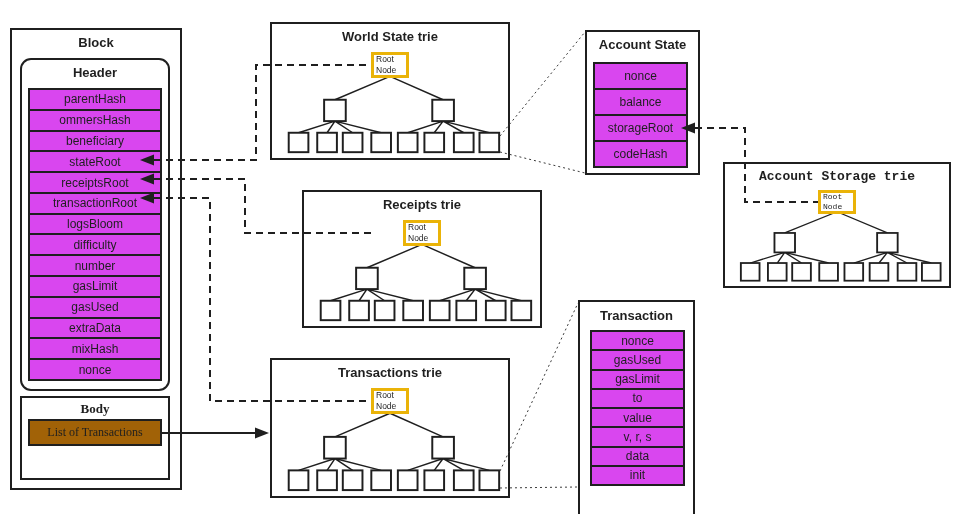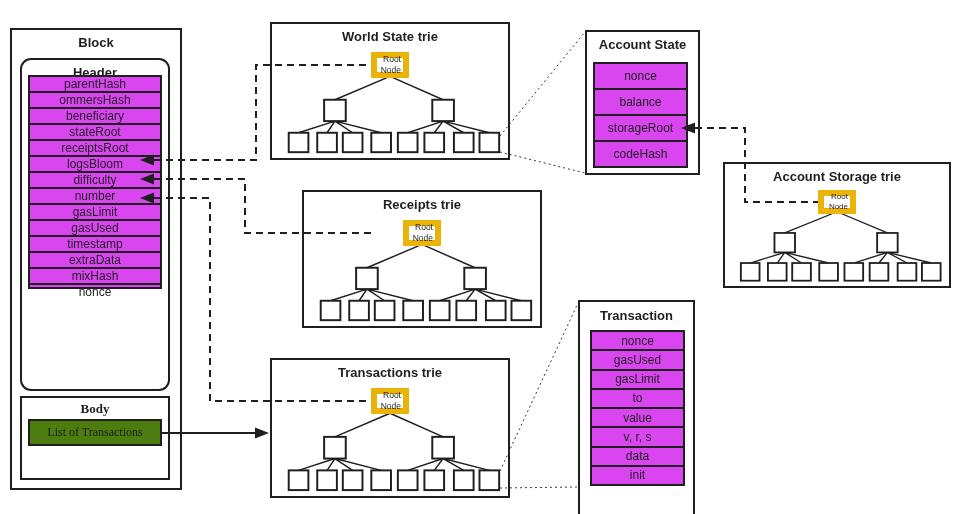--- a/index.html
+++ b/index.html
@@ -5,59 +5,59 @@
   html,body { margin:0; padding:0; background:#ffffff; }
   .stage {
     position:relative; width:960px; height:514px; background:#ffffff;
     font-family:"Liberation Sans", sans-serif; color:#1f1f1f; overflow:hidden;
   }
   .box { position:absolute; border:2px solid #1f1f1f; background:#ffffff; box-sizing:border-box; }
   .title { position:absolute; left:0; right:0; top:5px; text-align:center; font-weight:bold; font-size:13px; }
   .stack { position:absolute; border:2px solid #1f1f1f; background:#d946ef; display:flex; flex-direction:column; box-sizing:border-box; }
   .stack .cell { flex:1; display:flex; align-items:center; justify-content:center; font-size:12px; border-bottom:2px solid #1f1f1f; }
   .stack .cell:last-child { border-bottom:none; }
-  .solo-cell { position:absolute; border:2px solid #1f1f1f; background:#4d7c0f; display:flex; align-items:center; justify-content:center; font-size:12px; box-sizing:border-box; }
+  .solo-cell { position:absolute; border:2px solid #1f1f1f; background:#a16207; display:flex; align-items:center; justify-content:center; font-size:12px; box-sizing:border-box; }
   .trie .tree { position:absolute; left:0; top:0; width:100%; height:100%; }
   .tree path { fill:none; stroke:#1f1f1f; stroke-width:1.5; }
   .tree rect { fill:#ffffff; stroke:#1f1f1f; stroke-width:2; }
   .root-node {
     position:absolute; left:50%; transform:translateX(-50%); top:28px;
-    width:38px; height:26px; border:6px solid #eab308; background:#fff; box-sizing:border-box;
-    display:flex; align-items:center; justify-content:center; text-align:right;
+    width:38px; height:26px; border:3px solid #eab308; background:#fff; box-sizing:border-box;
+    display:flex; align-items:center; justify-content:center; text-align:left;
     font-size:8.5px; line-height:1.25; padding:0 2px; z-index:2;
   }
   .trie.small .root-node { top:26px; height:24px; font-size:8px; }
   .overlay { position:absolute; left:0; top:0; width:960px; height:514px; z-index:10; pointer-events:none; }
   .dash  { stroke:#1f1f1f; stroke-width:2; fill:none; stroke-dasharray:7 5; }
   .solid { stroke:#1f1f1f; stroke-width:2; fill:none; }
   .dot   { stroke:#3a3a3a; stroke-width:1; fill:none; stroke-dasharray:2 3; }
   .ah    { fill:#1f1f1f; stroke:none; }
 </style>
 </head>
 <body>
 
 <div class="stage">
 
   <div class="box" style="left:10px; top:28px; width:172px; height:462px;">
     <div class="title">Block</div>
 
     <div class="box" style="left:8px; top:28px; width:150px; height:333px;border-radius:11px;">
       <div class="title">Header</div>
-      <div class="stack" style="left:6px; top:15px; width:134px; height:214px;">
+      <div class="stack" style="left:6px; top:28px; width:134px; height:293px;">
         <div class="cell">parentHash</div>
         <div class="cell">ommersHash</div>
         <div class="cell">beneficiary</div>
         <div class="cell">stateRoot</div>
         <div class="cell">receiptsRoot</div>
+        <div class="cell">transactionRoot</div>
         <div class="cell">logsBloom</div>
         <div class="cell">difficulty</div>
         <div class="cell">number</div>
         <div class="cell">gasLimit</div>
         <div class="cell">gasUsed</div>
-        <div class="cell">timestamp</div>
         <div class="cell">extraData</div>
         <div class="cell">mixHash</div>
         <div class="cell">nonce</div>
       </div>
     </div>
 
     <div class="box" style="left:8px; top:366px; width:150px; height:84px;font-family:Liberation Serif, serif;">
       <div class="title" style="top:3px;">Body</div>
       <div class="solo-cell" style="left:6px; top:21px; width:134px; height:27px;">List of Transactions</div>
     </div>
@@ -110,21 +110,21 @@
       <rect x="72" y="112" width="20" height="20"></rect>
         <rect x="101" y="112" width="20" height="20"></rect>
       <rect x="128" y="112" width="20" height="20"></rect>
         <rect x="155" y="112" width="20" height="20"></rect>
       <rect x="185" y="112" width="20" height="20"></rect>
         <rect x="211" y="112" width="20" height="20"></rect>
     </svg>
     <div class="root-node">Root Node</div>
   </div>
 
-  <div class="box trie small" style="left:723px; top:162px; width:228px; height:126px;">
+  <div class="box trie small" style="left:723px; top:162px; width:228px; height:126px;font-family:Liberation Mono, monospace;">
     <div class="title">Account Storage trie</div>
     <svg class="tree" viewBox="0 0 240 138" preserveAspectRatio="none">
       <path d="M120,54 L64,78 M120,54 L174,78 M64,100 L27,112 M64,100 L56,112 M64,100 L82,112 M64,100 L111,112 M174,100 L138,112 M174,100 L165,112 M174,100 L195,112 M174,100 L221,112"></path>
       <rect x="53" y="78" width="22" height="22"></rect>
         <rect x="163" y="78" width="22" height="22"></rect>
       <rect x="17" y="112" width="20" height="20"></rect>
         <rect x="46" y="112" width="20" height="20"></rect>
       <rect x="72" y="112" width="20" height="20"></rect>
         <rect x="101" y="112" width="20" height="20"></rect>
       <rect x="128" y="112" width="20" height="20"></rect>

